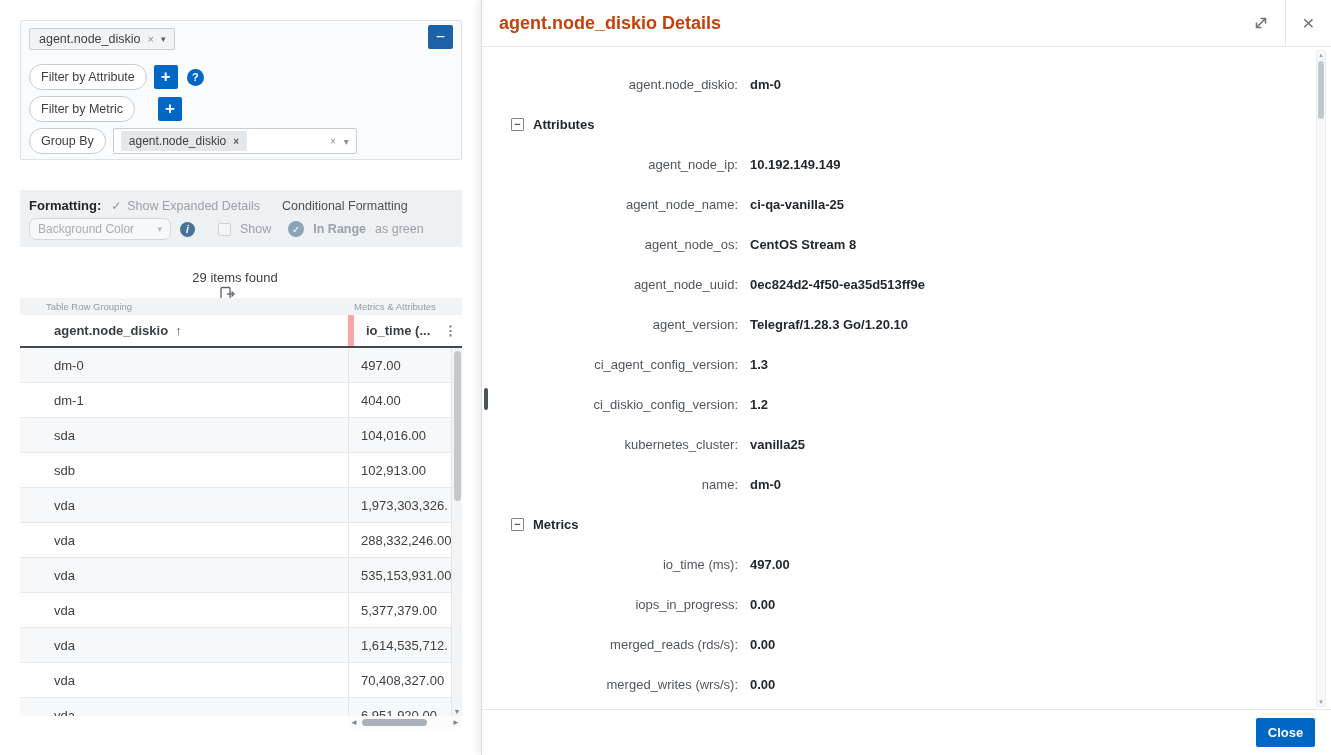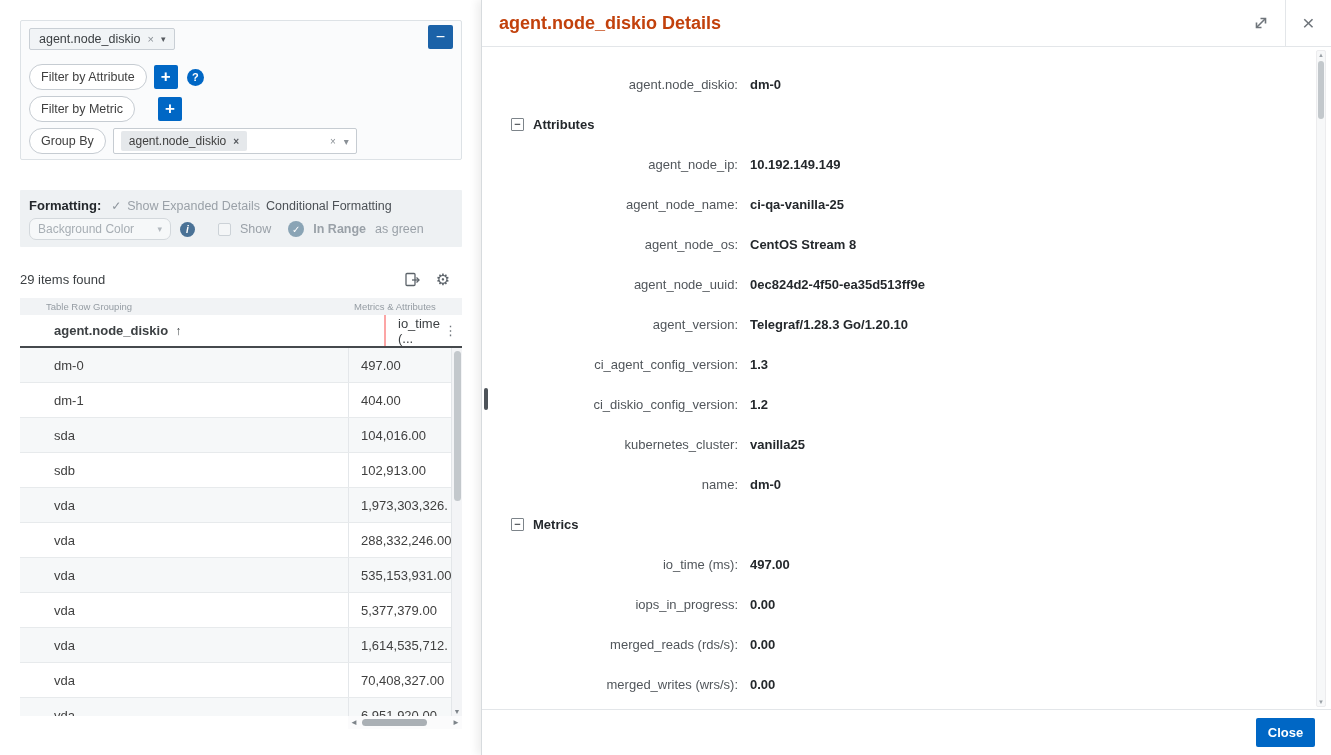--- a/index.html
+++ b/index.html
@@ -25,44 +25,44 @@
   .gb-select { width:244px; height:26px; border:1px solid #c6ccd2; background:#fff; border-radius:2px; display:flex; align-items:center; padding:0 7px; }
   .gb-chip { background:#e5e8eb; border-radius:2px; font-size:12px; color:#404040; padding:3px 8px; display:inline-flex; gap:7px; align-items:center; }
   .gb-chip .x { color:#55595e; font-size:10px; font-weight:bold; }
   .gb-right { margin-left:auto; color:#8a9096; font-size:10px; display:flex; gap:8px; align-items:center; }
 
   .fmt { position:absolute; left:20px; top:190px; width:442px; height:57px; background:#eef1f3; padding:8px 9px 0 9px; font-size:12.5px; border-radius:1px; }
   .fmt-l1 { display:flex; align-items:center; gap:6px;text-align:right; }
   .fmt-title { font-weight:bold; color:#23272b; font-size:13px; margin-right:4px; }
   .fmt-check { color:#8d959c; font-size:12px; }
   .muted { color:#9aa1a8; }
-  .fmt-cond { color:#4c5156; margin-left:0; }
+  .fmt-cond { color:#4c5156; margin-left:16px; }
   .fmt-l2 { display:flex; align-items:center; gap:9px; margin-top:5px; }
   .fmt-select { display:inline-flex; align-items:center; justify-content:space-between; border:1px solid #d3d8dc; background:#f6f8f9; color:#a7aeb4; padding:0 8px; font-size:12px; border-radius:7px; height:22px; width:142px; }
   .fmt-select .caret { font-size:9px; color:#b3b9bf; }
   .info-circle { width:15px; height:15px; border-radius:50%; background:#4a7296; color:#fff; font-size:10px; font-weight:bold; display:inline-flex; align-items:center; justify-content:center; font-style:italic; }
   .fmt-chk { width:13px; height:13px; border:1px solid #ccd2d7; background:#f4f6f7; border-radius:2px; margin-left:14px; }
   .circle-check { width:16px; height:16px; border-radius:50%; background:#8aa4b5; color:#fff; font-size:10px; display:inline-flex; align-items:center; justify-content:center; margin-left:8px; }
   .inrange { font-weight:bold; color:#9aa1a8; }
 
-  .items-row { position:absolute; left:20px; top:270px; width:442px; display:flex; align-items:center; padding-right:12px; font-size:13px; color:#3c4043; }
+  .items-row { position:absolute; left:20px; top:270px; width:442px; display:flex; align-items:center; padding-right:12px; font-size:13px; color:#3c4043;flex-direction:column; }
   .items-row .label { flex:1; }
   .icon-btn { background:none; border:none; cursor:pointer; color:#5c636a; display:inline-flex; align-items:center; }
   .csv-wrap { margin-right:15px; }
   .gear { font-size:16px; color:#5c636a; }
 
   
   .table { position:absolute; left:20px; top:298px; width:442px; height:431px; font-size:13px; background:#fff; }
   .band { height:17px; background:#f1f3f5; display:flex; font-size:9.5px; color:#959ca3; }
   .band .b1 { width:328px; padding-left:26px; line-height:17px; }
   .band .b2 { flex:1; padding-left:6px; line-height:17px; }
   .cols { height:33px; display:flex; border-bottom:2px solid #45494d; background:#fff; }
   .cols .c1 { width:328px; padding-left:34px; font-weight:bold; color:#3c4043; display:flex; align-items:center; gap:7px; }
   .sort { font-size:12px; color:#3c4043; }
-  .cols .c2 { flex:1; padding-left:12px; font-weight:normal; color:#3c4043; display:flex; align-items:center; border-left:2px solid #fca5a5;margin-left:36px; }
+  .cols .c2 { flex:1; padding-left:12px; font-weight:bold; color:#3c4043; display:flex; align-items:center; border-left:6px solid #fca5a5; }
   .kebab { margin-left:auto; margin-right:5px; color:#6f757b; font-size:13px; cursor:pointer; }
   .rows { position:relative; height:368px; overflow:hidden; }
   .row { height:35px; display:flex; border-bottom:1px solid #e7eaec; background:#fff; cursor:pointer; }
   .row:nth-child(odd) { background:#f6f8f9; }
   .row .r1 { width:328px; padding-left:34px; color:#404040; display:flex; align-items:center; }
   .row .r2 { flex:1; padding-left:12px; border-left:1px solid #e4e7ea; display:flex; align-items:center; white-space:nowrap; overflow:hidden; color:#404040; }
   .vscroll { position:absolute; right:0; top:50px; width:11px; height:368px; background:#f3f4f6; border-left:1px solid #e3e6e9; }
   .vthumb { position:absolute; top:3px; left:2px; width:7px; height:150px; background:#c3c8cc; border-radius:4px; cursor:pointer; }
   .varrow { position:absolute; bottom:1px; left:0; width:100%; text-align:center; font-size:7px; color:#7d848a; cursor:pointer; }
   .hscroll { position:absolute; left:328px; right:0; bottom:0; height:13px; background:#fbfbfc; display:flex; align-items:center; }

